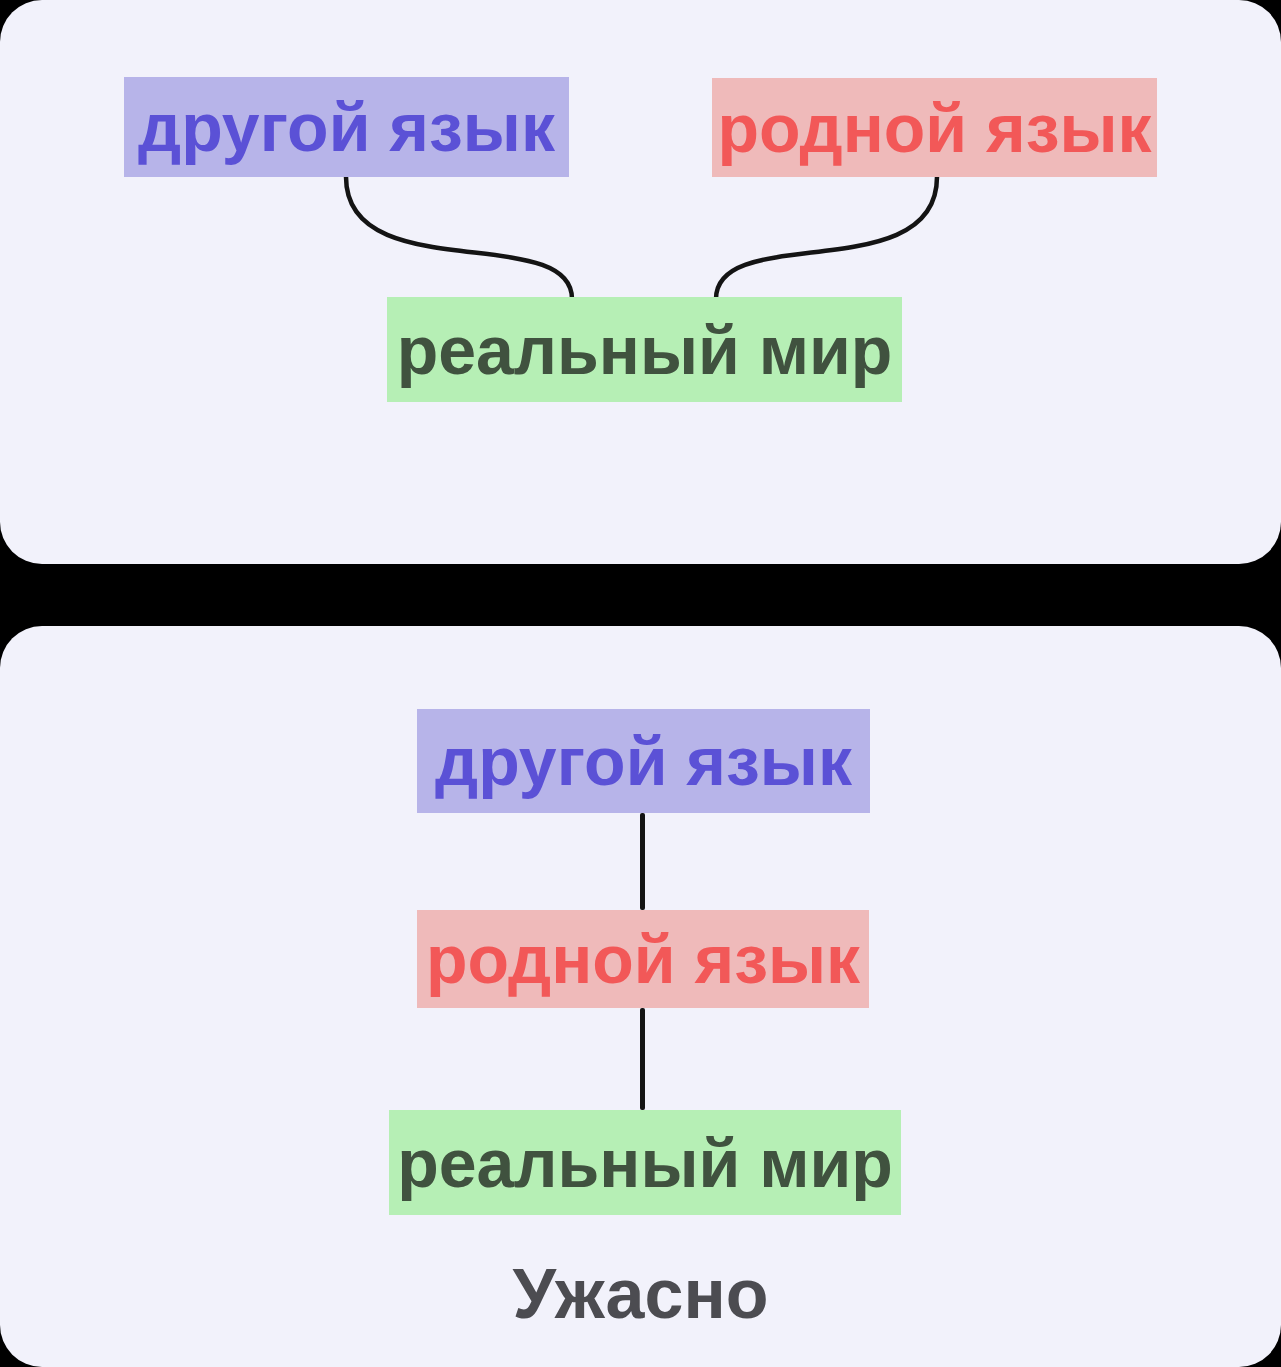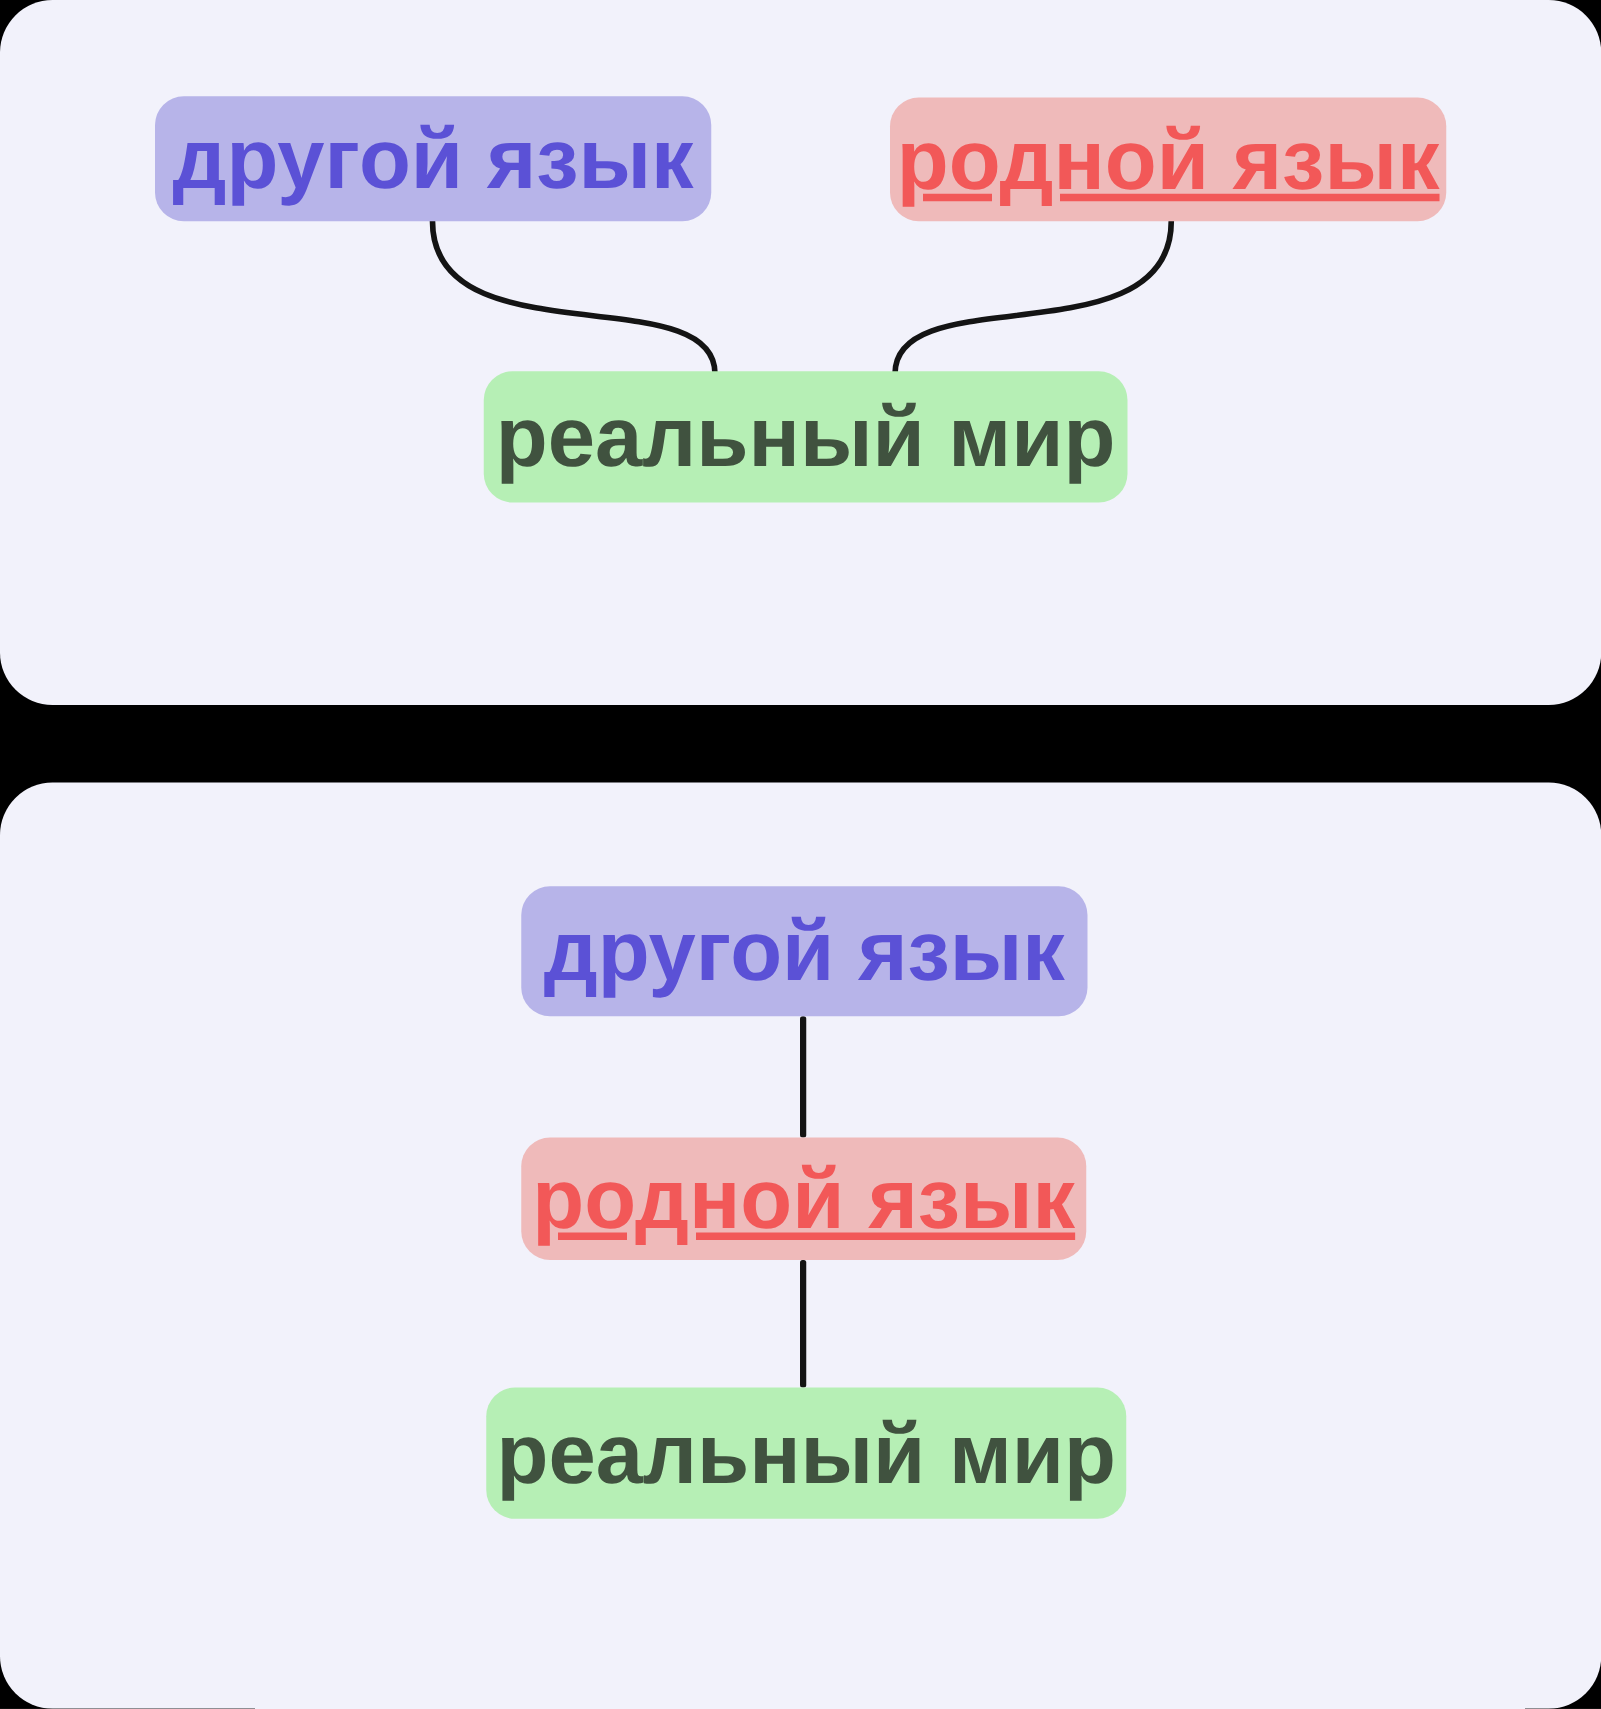--- a/index.html
+++ b/index.html
@@ -24,24 +24,23 @@
 
   .node {
     position: absolute;
     display: flex;
     align-items: center;
     justify-content: center;
     font-weight: 600;
     font-size: 68px;
     line-height: 1;
     white-space: nowrap;
-    border-radius: 23px;
   }
   .node-other  { background: #b7b4e9; color: #5b51d6; }
-  .node-native { background: #efbaba; color: #f25858; text-decoration: underline; }
+  .node-native { background: #efbaba; color: #f25858; }
   .node-world  { background: #b6efb5; color: #40523f; justify-content: center; }
 
   
   #p1-other  { left: 124px; top: 77px;  width: 445px; height: 100px; }
   #p1-native { left: 712px; top: 78px;  width: 445px; height: 99px;  }
   #p1-world  { left: 387px; top: 297px; width: 515px; height: 105px; }
 
   
   #p2-other  { left: 417px; top: 83px;  width: 453px; height: 104px; }
   #p2-native { left: 417px; top: 284px; width: 452px; height: 98px;  }
@@ -115,13 +114,14 @@
   </div>
 
   <div class="node node-native" id="p2-native">
     <span>родной язык</span>
   </div>
 
   <div class="node node-world" id="p2-world">
     <span>реальный мир</span>
   </div>
 
+  <div class="caption" id="caption-awful">Ужасно</div>
 </div>
 
 </body></html>

